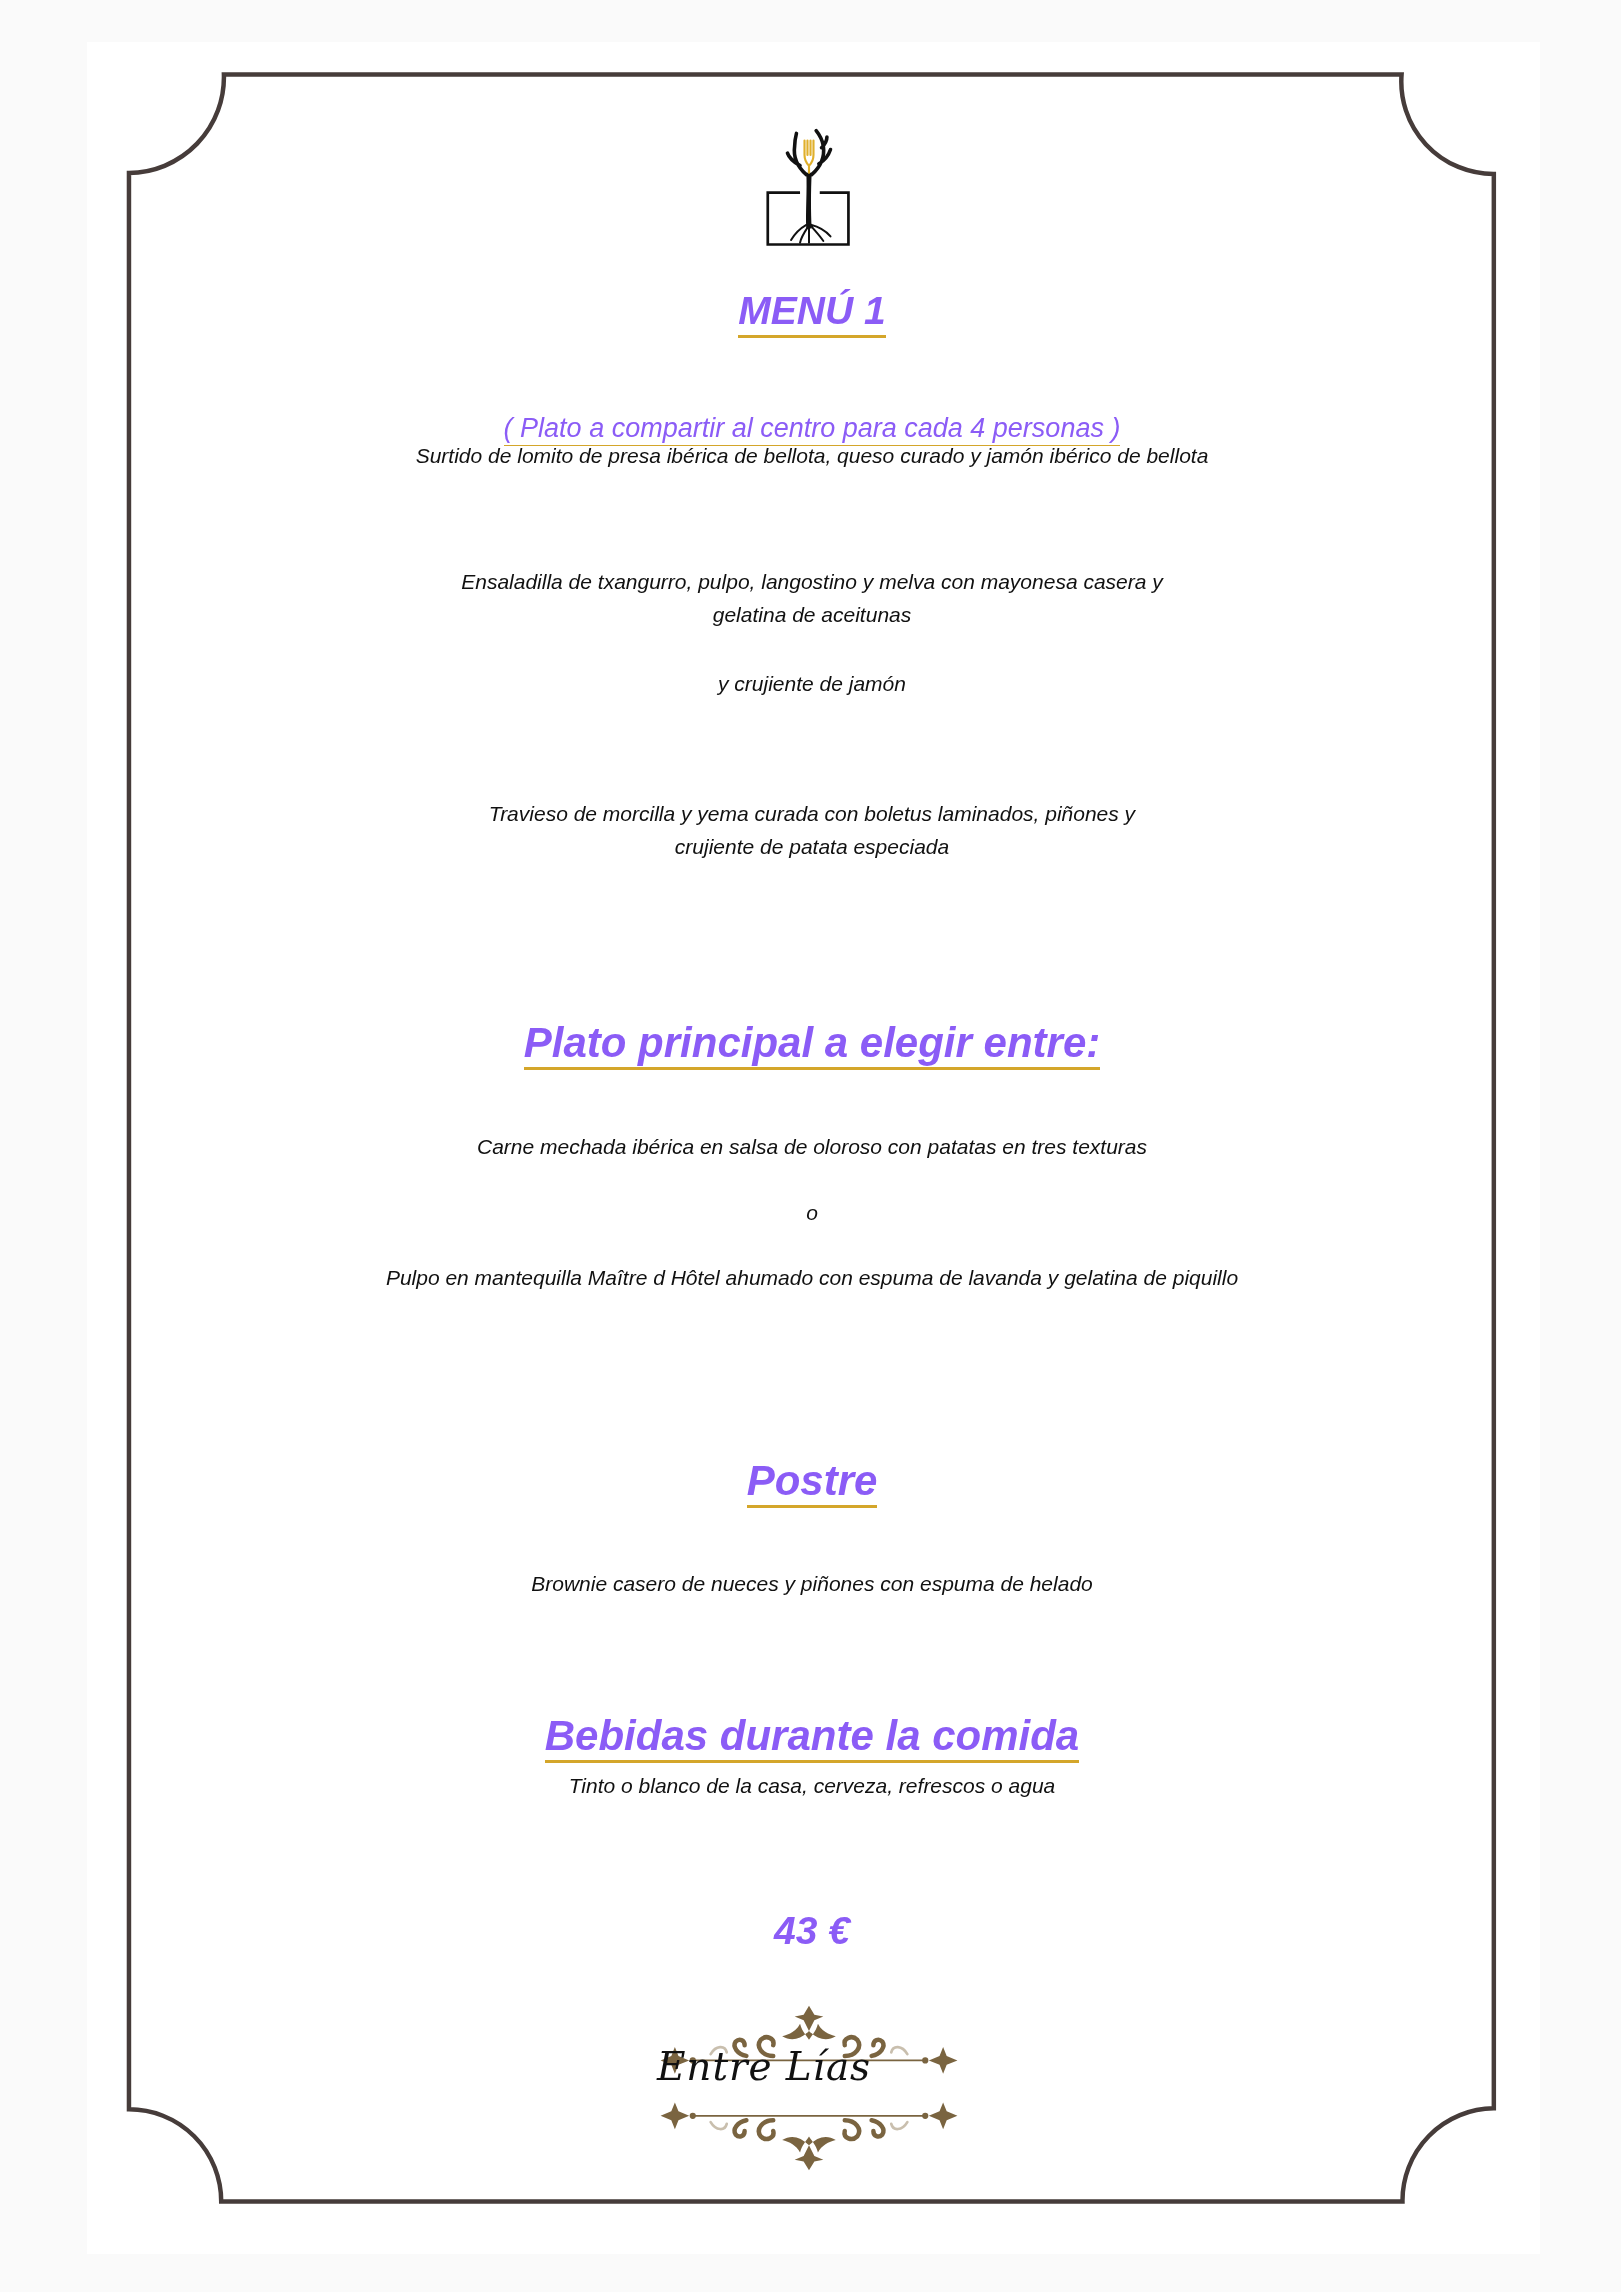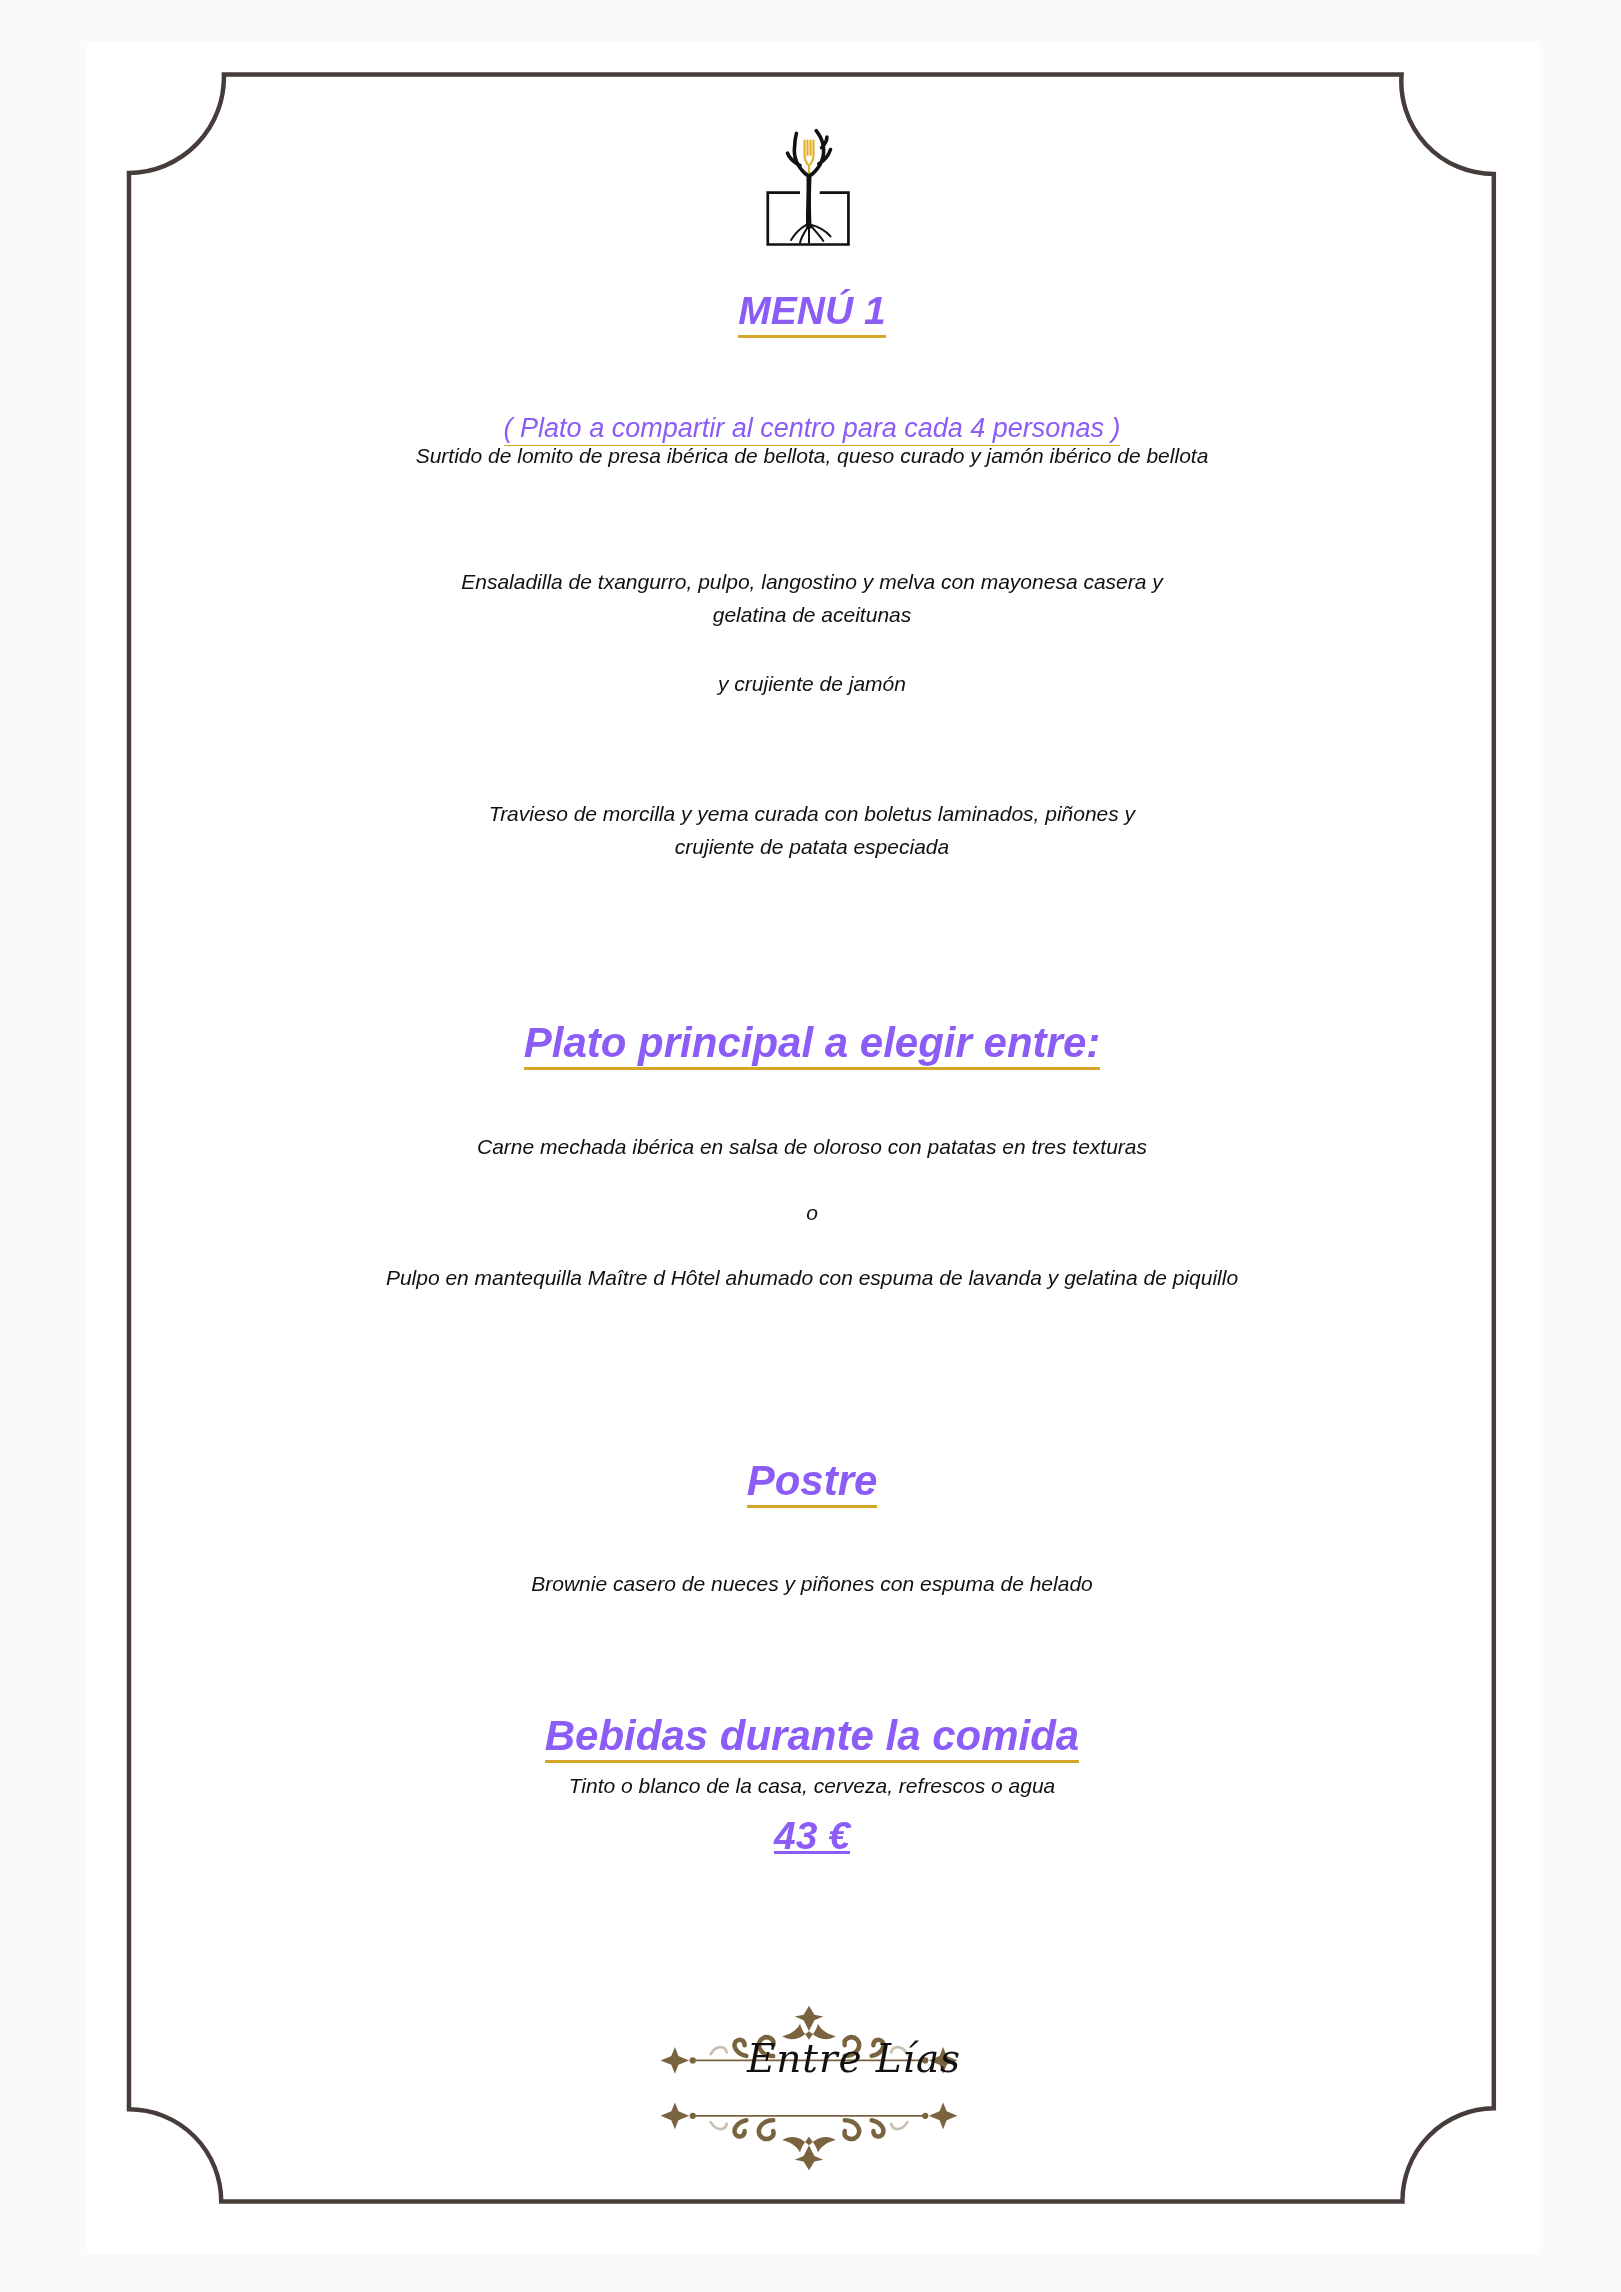--- a/index.html
+++ b/index.html
@@ -23,21 +23,21 @@
   .ul { display: inline-block; border-bottom: 3.6px solid #d4a62a; }
   .title { font-size: 39px; line-height: 45px; }
   .title .ul { padding-bottom: 1.8px; }
   .subtitle { font-size: 27px; line-height: 34px; font-weight: normal; }
   .subtitle .ul { border-bottom-width: 1.8px; }
   .heading { font-size: 42px; line-height: 48px; margin-top: 41px; }
   .heading .ul { border-bottom-width: 3.6px; padding-bottom: 0; }
   .price { font-size: 39px; line-height: 45px; }
   .brand { position: absolute; left: 657px; top: 2004px; width: 304px; height: 170px; }
   .brand-text {
-    position: absolute; left: 0; width: 304px; top: 32px; text-align: right;
+    position: absolute; left: 0; width: 304px; top: 40px; text-align: left;
     font-family: "DejaVu Serif", serif; font-style: italic; font-size: 39px; color: #111;
     letter-spacing: 0.9px;
   }
 </style>
 </head>
 <body>
 
 <div class="sheet"></div>
 
 <svg class="frame" viewBox="0 0 1810 2560">
@@ -108,21 +108,21 @@
 </div>
 
 <div class="line gold heading" style="top:1671px;">
   <span class="ul">Bebidas durante la comida</span>
 </div>
 
 <div class="line item" style="top:1769px;">
   <div>Tinto o blanco de la casa, cerveza, refrescos o agua</div>
 </div>
 
-<div class="line gold price" style="top:1813px;text-decoration:underline;">
+<div class="line gold price" style="top:1908px;">
   <span>43 €</span>
 </div>
 
 <div class="brand">
   <svg width="304" height="170" viewBox="0 0 340 190">
     <g fill="#7a6440" stroke="#7a6440">
 
       <path d="M4 63 L16 58 L20 48 L24 58 L36 63 L24 68 L20 78 L16 68 Z" stroke="none"></path>
       <path d="M304 63 L316 58 L320 48 L324 58 L336 63 L324 68 L320 78 L316 68 Z" stroke="none"></path>
       <path d="M4 125 L16 120 L20 110 L24 120 L36 125 L24 130 L20 140 L16 130 Z" stroke="none"></path>

